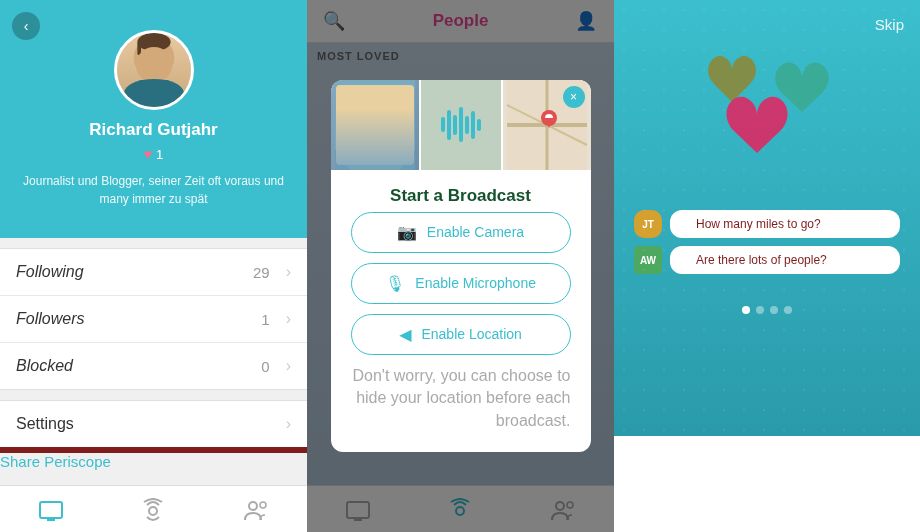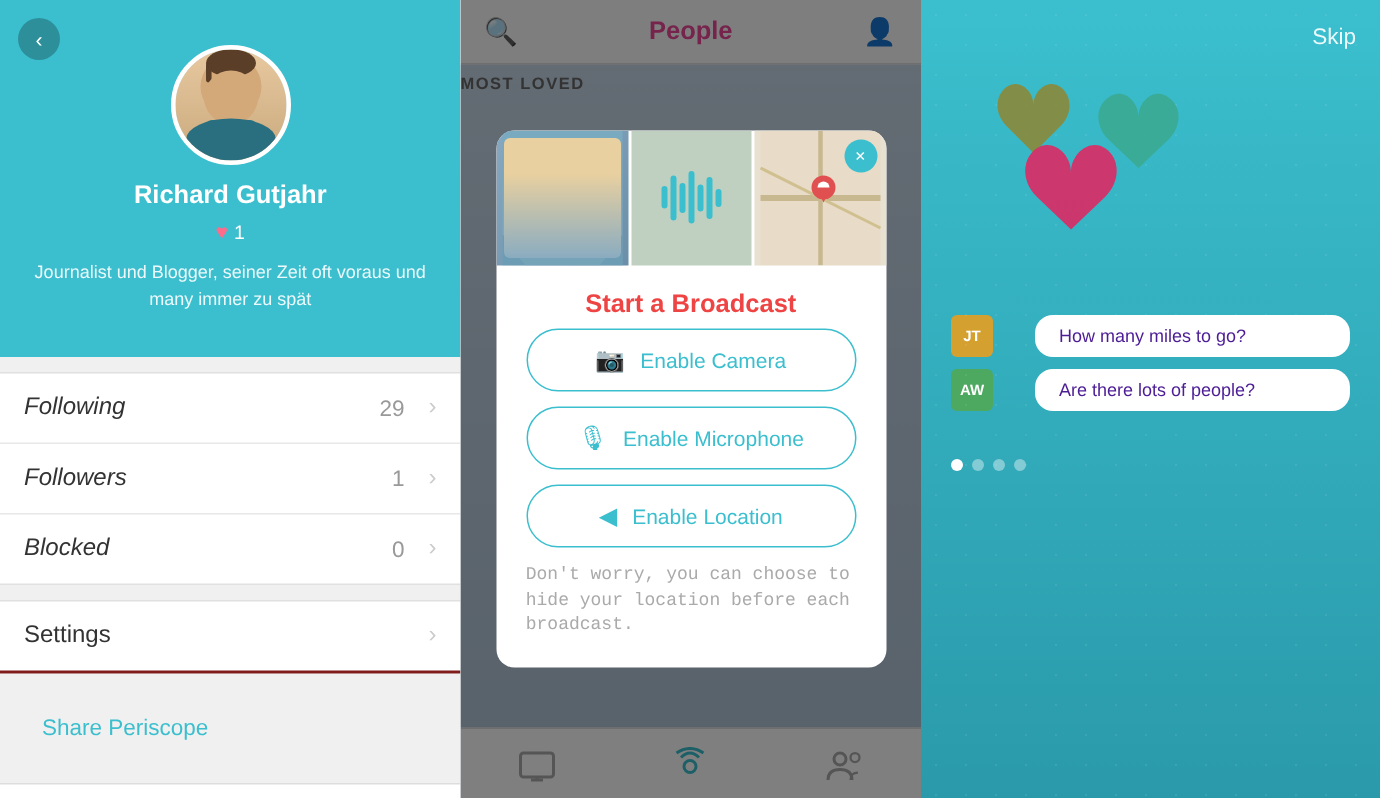--- a/index.html
+++ b/index.html
@@ -142,33 +142,33 @@
     }
     .chevron {
       font-size: 16px;
       color: #ccc;
     }
 
     .settings-section {
       background: white;
       margin-top: 10px;
       border-top: 1px solid #e0e0e0;
-      border-bottom: 2px solid #7f1d1d;
+      border-bottom: 6px solid #7f1d1d;
     }
     .settings-item {
       display: flex;
       align-items: center;
       justify-content: space-between;
       padding: 14px 16px;
       cursor: pointer;
     }
     .settings-label { font-size: 16px; color: #333; }
 
     .share-link {
-      padding: 28px;
+      padding: 0;
       color: #3bbfce;
       font-size: 15px;
       cursor: pointer;
     }
 
     .profile-tabs {
       margin-top: auto;
       background: white;
       border-top: 1px solid #ddd;
       display: flex;
@@ -220,21 +220,21 @@
     .profile-icon-sm { color: #999; font-size: 18px; }
 
     .people-bg {
       position: absolute;
       top: 0; left: 0; right: 0; bottom: 0;
       background: linear-gradient(180deg, #c8d8e8 0%, #b0c4d4 100%);
     }
     .most-loved-label {
       position: absolute;
       top: 50px;
-      left: 0;
+      left: 10px;
       font-size: 11px;
       font-weight: 700;
       color: #666;
       letter-spacing: 1px;
       z-index: 2;
     }
 
     
     .broadcast-overlay {
       position: absolute;
@@ -317,21 +317,21 @@
       cursor: pointer;
       z-index: 5;
     }
     .broadcast-body {
       padding: 16px 20px 20px;
       text-align: center;
     }
     .broadcast-title {
       font-size: 17px;
       font-weight: 600;
-      color: #ef4444;
+      color: #14532d;
       margin-bottom: 6px;
     }
     .broadcast-subtitle {
       font-size: 12px;
       color: #999;
       margin-bottom: 16px;
     }
     .broadcast-btn {
       display: flex;
       align-items: center;
@@ -344,47 +344,46 @@
       cursor: pointer;
       color: #3bbfce;
       font-size: 14px;
       font-weight: 500;
     }
     .broadcast-btn-icon {
       font-size: 16px;
       color: #3bbfce;
     }
     .broadcast-footnote {
-      font-size: 12px;
+      font-size: 16px;
       color: #aaa;
-      text-align: left;
+      text-align: right;
       margin-top: 8px;
       line-height: 1.4;
-      font-family: Liberation Mono, monospace;
     }
 
     .people-tabs {
       position: absolute;
       bottom: 0; left: 0; right: 0;
       background: white;
       border-top: 1px solid #ddd;
       display: flex;
       justify-content: space-around;
       padding: 8px 0 4px;
       z-index: 2;
     }
 
     
     .panel-onboard {
       width: 306px;
-      height: 532px;
+      height: 436px;
       background: linear-gradient(180deg, #3bbfce 0%, #2a9aaa 100%);
       display: flex;
       flex-direction: column;
-      align-items: flex-start;
+      align-items: center;
       padding: 20px 20px;
       position: relative;
       flex-shrink: 0;
     }
     .skip-btn {
       position: absolute;
       top: 16px;
       right: 16px;
       color: rgba(255,255,255,0.9);
       font-size: 15px;
@@ -418,31 +417,30 @@
       height: 28px;
       border-radius: 4px;
       display: flex;
       align-items: center;
       justify-content: center;
       color: white;
       font-size: 10px;
       font-weight: 700;
       flex-shrink: 0;
     }
-    .av-jt { background: #d4a030; }
+    .av-jt { background: #d4a030; border-radius: 10px; }
     .av-aw { background: #4da860; }
     .av-ps { background: #c060c0; }
     .chat-bubble {
       background: white;
       border-radius: 12px;
-      padding: 7px 16px;
+      padding: 7px 26px;
       font-size: 12px;
-      color: #4c1d95;
+      color: #7f1d1d;
       flex: 1;
-      margin-left: 20px;
     }
 
     .onboard-desc {
       color: white;
       font-size: 13px;
       text-align: center;
       line-height: 1.6;
       opacity: 0.95;
     }
 

